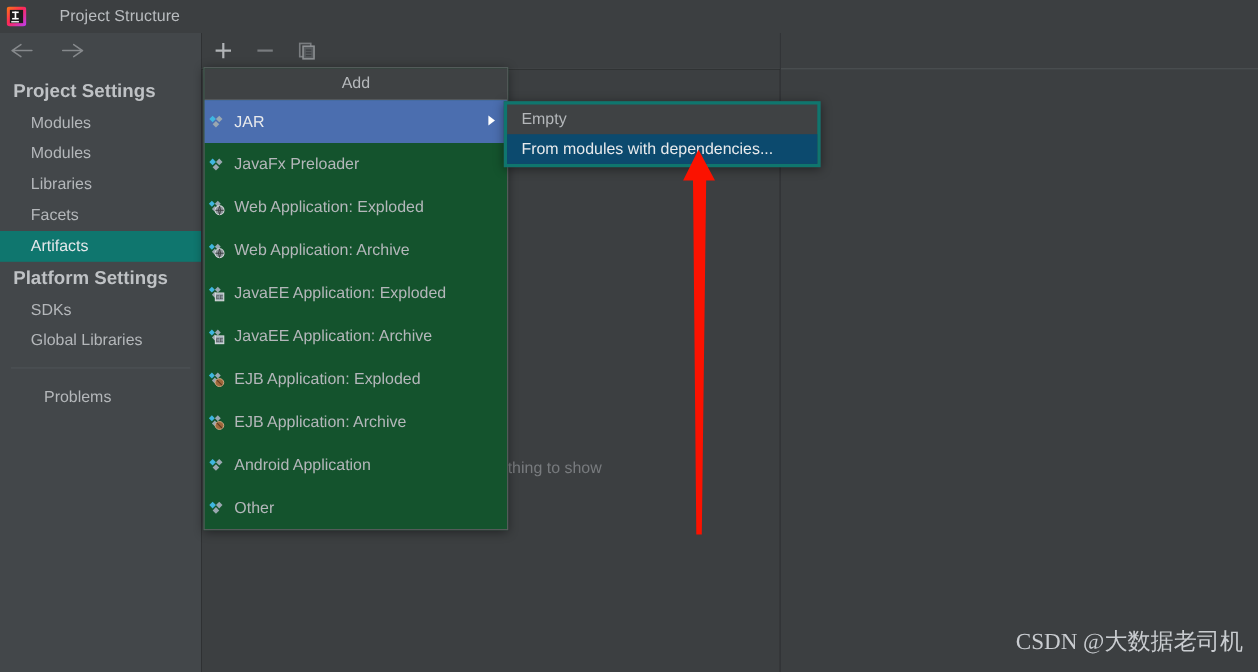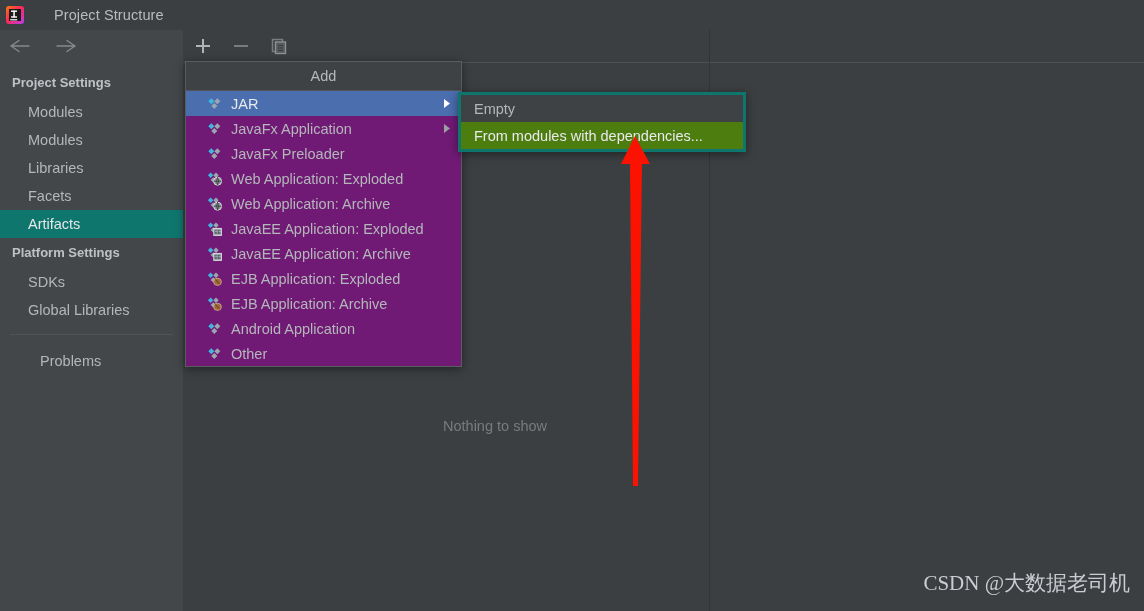--- a/index.html
+++ b/index.html
@@ -22,21 +22,21 @@
   
   #sidebar{
     position:absolute;left:0;top:30px;width:183px;height:581px;
     background:#43474a;
   }
   #nav-row{height:32px;display:flex;align-items:center;padding-left:8px;gap:18px;}
   .nav-arrow{width:26px;height:18px;position:relative;opacity:.75;}
   .nav-arrow svg{display:block;}
   #sidebar-list{padding-top:6px;}
   .side-head{
-    font-size:13px;font-weight:bold;color:#bfc2c5;
+    font-size:17px;font-weight:bold;color:#bfc2c5;
     padding:4px 0 4px 12px;line-height:22px;
   }
   .side-item{
     font-size:14.5px;color:#b4b7ba;
     padding:3px 0 3px 28px;line-height:22px;cursor:default;
   }
   .side-item.selected{background:#0f766e;color:#e4e7ea;}
   #side-divider{height:1px;background:#4f5356;margin:10px 10px 0 10px;}
   #problems-item{margin-top:12px;padding-left:40px;}
 
@@ -60,49 +60,49 @@
   #right-pane-underline{position:absolute;left:0;top:32px;width:434px;height:1px;background:#4e5254;}
 
   #nothing-to-show{
     position:absolute;left:260px;top:355px;width:300px;
     font-size:14.5px;color:#787b7e;text-align:left;
   }
 
   
   #add-menu{
     position:absolute;left:185px;top:61px;width:275px;
-    background:#701a75;border:1px solid #5a5d5f;
+    background:#14532d;border:1px solid #5a5d5f;
     box-shadow:0 2px 9px rgba(0,0,0,.45);
   }
   #add-menu-title{
     height:28px;line-height:28px;text-align:center;
     font-size:14.5px;color:#b6b9bc;background:#3f4244;
     border-bottom:1px solid #53575a;
   }
   .menu-item{
-    height:25px;display:flex;align-items:center;
-    font-size:14.5px;color:#b4b7ba;padding-left:20px;cursor:default;
+    height:39px;display:flex;align-items:center;
+    font-size:14.5px;color:#b4b7ba;padding-left:2px;cursor:default;
     position:relative;
   }
   .menu-item.highlight{background:#4b6eaf;color:#e8eaec;}
   .mi-icon{width:17px;height:17px;margin-right:8px;flex:none;position:relative;}
   .mi-label{white-space:nowrap;}
   .mi-arrow{position:absolute;right:9px;top:50%;transform:translateY(-50%);}
 
   
   #sub-menu{
     position:absolute;left:458px;top:92px;width:282px;
     background:#3f4244;border:3px solid #0f766e;
     box-shadow:0 2px 9px rgba(0,0,0,.45);
   }
   .sub-item{
     height:27px;display:flex;align-items:center;
     font-size:14.5px;color:#b4b7ba;padding-left:13px;cursor:default;
   }
-  .sub-item.highlight{background:#4d7c0f;color:#e8eaec;}
+  .sub-item.highlight{background:#0c4a6e;color:#e8eaec;}
 
   
   #red-arrow{position:absolute;left:600px;top:136px;width:80px;height:360px;pointer-events:none;}
 
   
   #watermark{
     position:absolute;right:14px;bottom:14px;
     font-size:21px;color:#c9ccd0;
     font-family:Liberation Serif, serif;
     white-space:nowrap;
@@ -213,35 +213,20 @@
       </svg>
     </span>
     <span class="mi-label">JAR</span>
     <span class="mi-arrow">
       <svg width="9" height="11" viewBox="0 0 9 11">
           <path d="M1 1 L7 5.5 L1 10 Z" fill="#ffffff"></path>
         </svg>
     </span>
   </div>
 
-  <div class="menu-item">
-    <span class="mi-icon">
-      <svg width="17" height="17" viewBox="0 0 17 17">
-        <path d="M5.3 3.2 L8.3 6.2 L5.3 9.2 L2.3 6.2 Z" fill="#40b6e0"></path>
-        <path d="M11.3 3.2 L14.3 6.2 L11.3 9.2 L8.3 6.2 Z" fill="#9aa7b0"></path>
-        <path d="M8.3 8.0 L11.3 11 L8.3 14 L5.3 11 Z" fill="#9aa7b0"></path>
-      </svg>
-    </span>
-    <span class="mi-label">JavaFx Application</span>
-    <span class="mi-arrow">
-      <svg width="9" height="11" viewBox="0 0 9 11">
-          <path d="M1 1 L7 5.5 L1 10 Z" fill="#9da0a3"></path>
-        </svg>
-    </span>
-  </div>
 
   <div class="menu-item">
     <span class="mi-icon">
       <svg width="17" height="17" viewBox="0 0 17 17">
         <path d="M5.3 3.2 L8.3 6.2 L5.3 9.2 L2.3 6.2 Z" fill="#40b6e0"></path>
         <path d="M11.3 3.2 L14.3 6.2 L11.3 9.2 L8.3 6.2 Z" fill="#9aa7b0"></path>
         <path d="M8.3 8.0 L11.3 11 L8.3 14 L5.3 11 Z" fill="#9aa7b0"></path>
       </svg>
     </span>
     <span class="mi-label">JavaFx Preloader</span>

